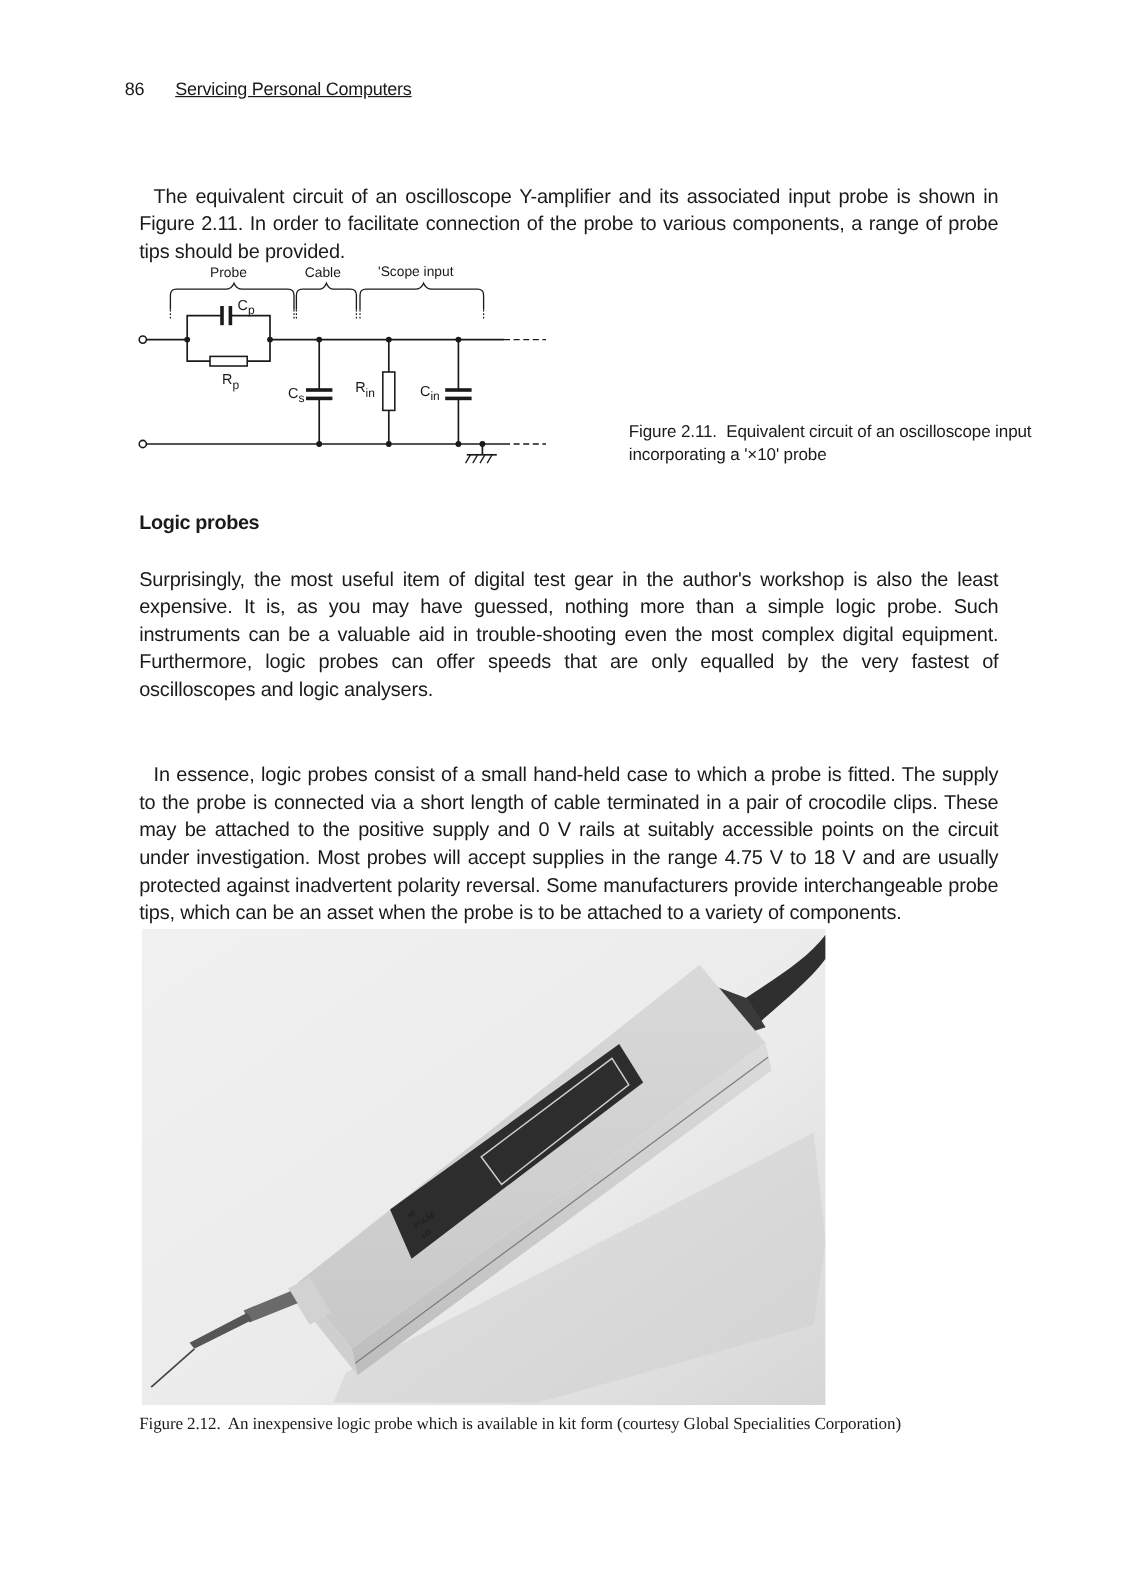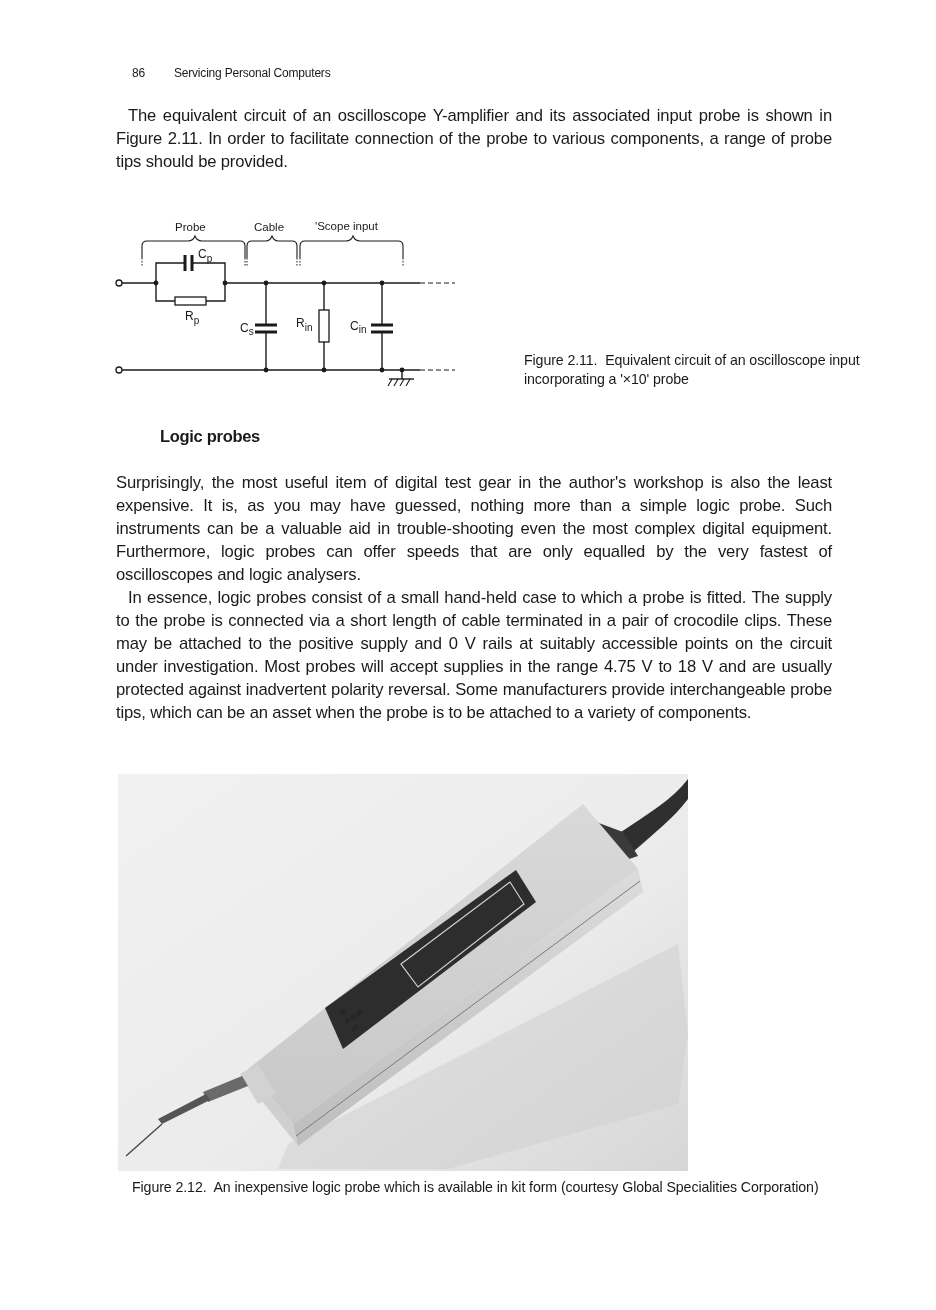--- a/index.html
+++ b/index.html
@@ -1,29 +1,29 @@
 <!DOCTYPE html>
 <html><head>
   <meta charset="utf-8">
   <style>
     html, body { margin: 0; padding: 0; background: #ffffff; }
     body {
       width: 936px; height: 1310px; position: relative; overflow: hidden;
       font-family: "Liberation Sans", "DejaVu Sans", sans-serif; color: #1a1a1a;
     }
     .abs { position: absolute; }
-    .running-head { left: 132px; top: 66px; font-size: 12px; letter-spacing: -0.2px; }
+    .running-head { left: 104px; top: 66px; font-size: 15px; letter-spacing: -0.2px; text-decoration: underline; }
     .running-head .pageno { display: inline-block; width: 42px; }
     .para {
       left: 116px; width: 716px; font-size: 16.6px; line-height: 23px;
       text-align: justify; letter-spacing: -0.15px;
     }
-    .para.indent { text-indent: 12px; }
+    .para.indent { text-indent: 12px; margin-top: 48px; }
     .para.last-left { text-align-last: left; }
-    .heading { left: 116px; top: 427px; font-size: 16.5px; font-weight: bold; letter-spacing: -0.3px; margin-left: 44px; }
+    .heading { left: 116px; top: 427px; font-size: 16.5px; font-weight: bold; letter-spacing: -0.3px; }
     .caption { font-size: 14.2px; line-height: 19px; letter-spacing: -0.1px; }
     svg text { font-family: "Liberation Sans", "DejaVu Sans", sans-serif; fill: #1a1a1a; }
   </style>
 </head>
 <body>
 
 <div class="abs running-head">
   <span class="pageno">86</span><span>Servicing Personal Computers</span>
 </div>
 
@@ -154,16 +154,16 @@
     <text x="0" y="12">LO</text>
   </g>
 
   <path d="M122,300 L140,290 L158,320 L140,330 Z" fill="#d2d2d2"></path>
 
   <path d="M85,318 L124,302 L130,312 L90,328 Z" fill="#6a6a6a"></path>
   <path d="M40,345 L88,320 L92,326 L44,350 Z" fill="#555"></path>
   <line x1="8" y1="382" x2="44" y2="350" stroke="#444" stroke-width="1.4"></line>
 </svg>
 
-<div class="abs caption" style="left:132px;top:1178px;width:700px;">
+<div class="abs caption" style="left:116px;top:1178px;width:700px;font-family:Liberation Serif, serif;">
   <span>Figure 2.12.</span>&nbsp;
   <span>An inexpensive logic probe which is available in kit form (courtesy Global Specialities Corporation)</span>
 </div>
 
 </body></html>

